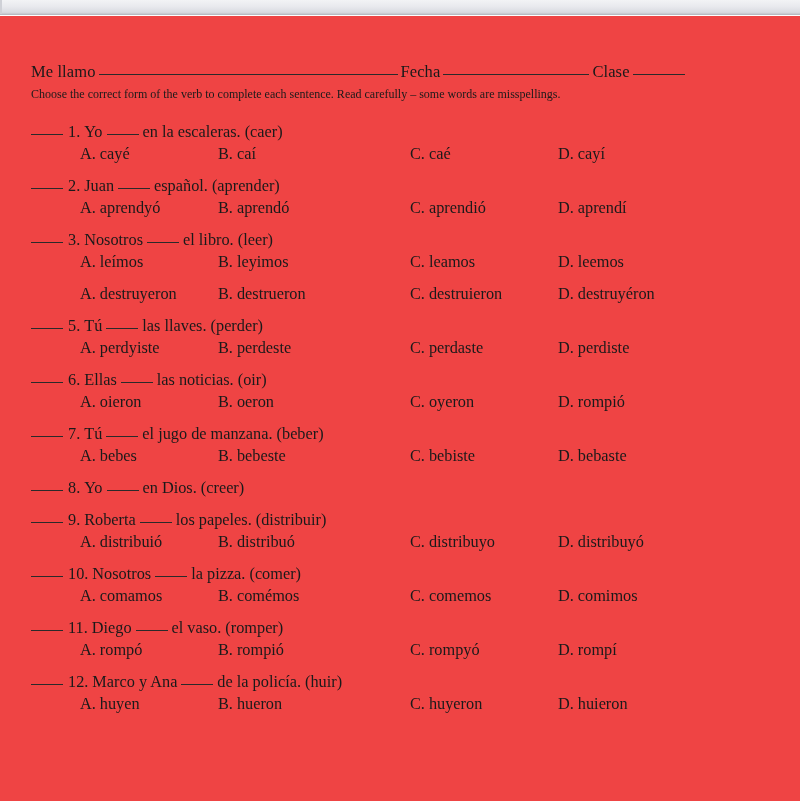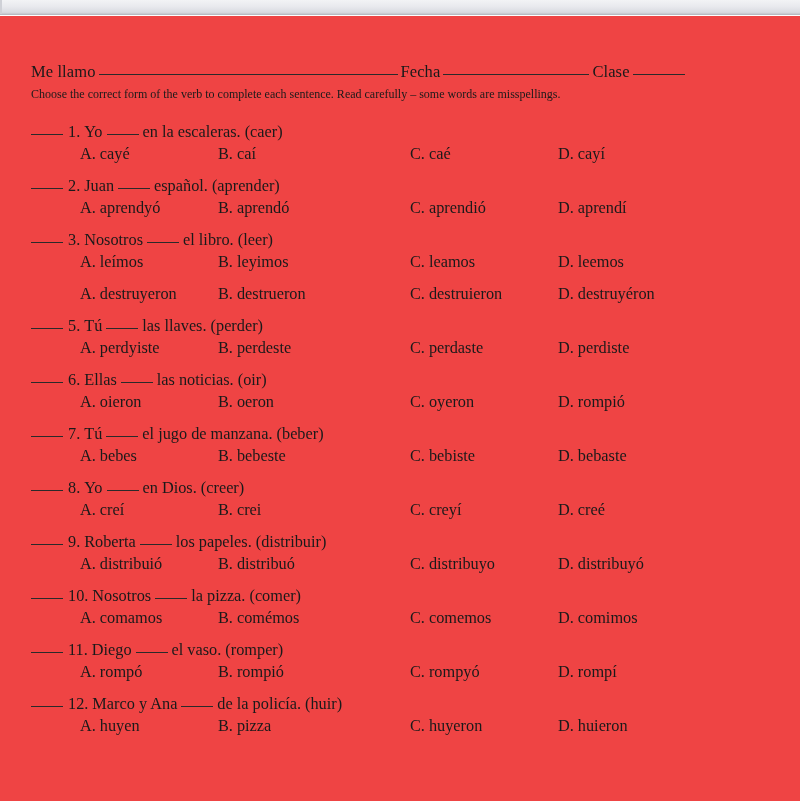--- a/index.html
+++ b/index.html
@@ -229,26 +229,20 @@
           <span class="opt opt-b"><span class="opt-letter">B.</span><span>bebeste</span></span>
           <span class="opt opt-c"><span class="opt-letter">C.</span><span>bebiste</span></span>
           <span class="opt opt-d"><span class="opt-letter">D.</span><span>bebaste</span></span>
         </div>
       </div>
 
       <div class="question">
         <div class="q-prompt">
           <span class="blank lead"></span><span class="q-num">8.</span><span>Yo</span><span class="blank inline"></span><span>en Dios.  (creer)</span>
         </div>
-        <div class="q-options">
-          <span class="opt opt-a"><span class="opt-letter">A.</span><span>creí</span></span>
-          <span class="opt opt-b"><span class="opt-letter">B.</span><span>crei</span></span>
-          <span class="opt opt-c"><span class="opt-letter">C.</span><span>creyí</span></span>
-          <span class="opt opt-d"><span class="opt-letter">D.</span><span>creé</span></span>
-        </div>
       </div>
 
       <div class="question">
         <div class="q-prompt">
           <span class="blank lead"></span><span class="q-num">9.</span><span>Roberta</span><span class="blank inline"></span><span>los papeles.  (distribuir)</span>
         </div>
         <div class="q-options">
           <span class="opt opt-a"><span class="opt-letter">A.</span><span>distribuió</span></span>
           <span class="opt opt-b"><span class="opt-letter">B.</span><span>distribuó</span></span>
           <span class="opt opt-c"><span class="opt-letter">C.</span><span>distribuyo</span></span>
@@ -279,21 +273,21 @@
           <span class="opt opt-d"><span class="opt-letter">D.</span><span>rompí</span></span>
         </div>
       </div>
 
       <div class="question">
         <div class="q-prompt">
           <span class="blank lead"></span><span class="q-num">12.</span><span>Marco y Ana</span><span class="blank inline"></span><span>de la policía.  (huir)</span>
         </div>
         <div class="q-options">
           <span class="opt opt-a"><span class="opt-letter">A.</span><span>huyen</span></span>
-          <span class="opt opt-b"><span class="opt-letter">B.</span><span>pizza</span></span>
+          <span class="opt opt-b"><span class="opt-letter">B.</span><span>hueron</span></span>
           <span class="opt opt-c"><span class="opt-letter">C.</span><span>huyeron</span></span>
           <span class="opt opt-d"><span class="opt-letter">D.</span><span>huieron</span></span>
         </div>
       </div>
 
     </div>
   </div>
 </div>
 
 </body></html>

